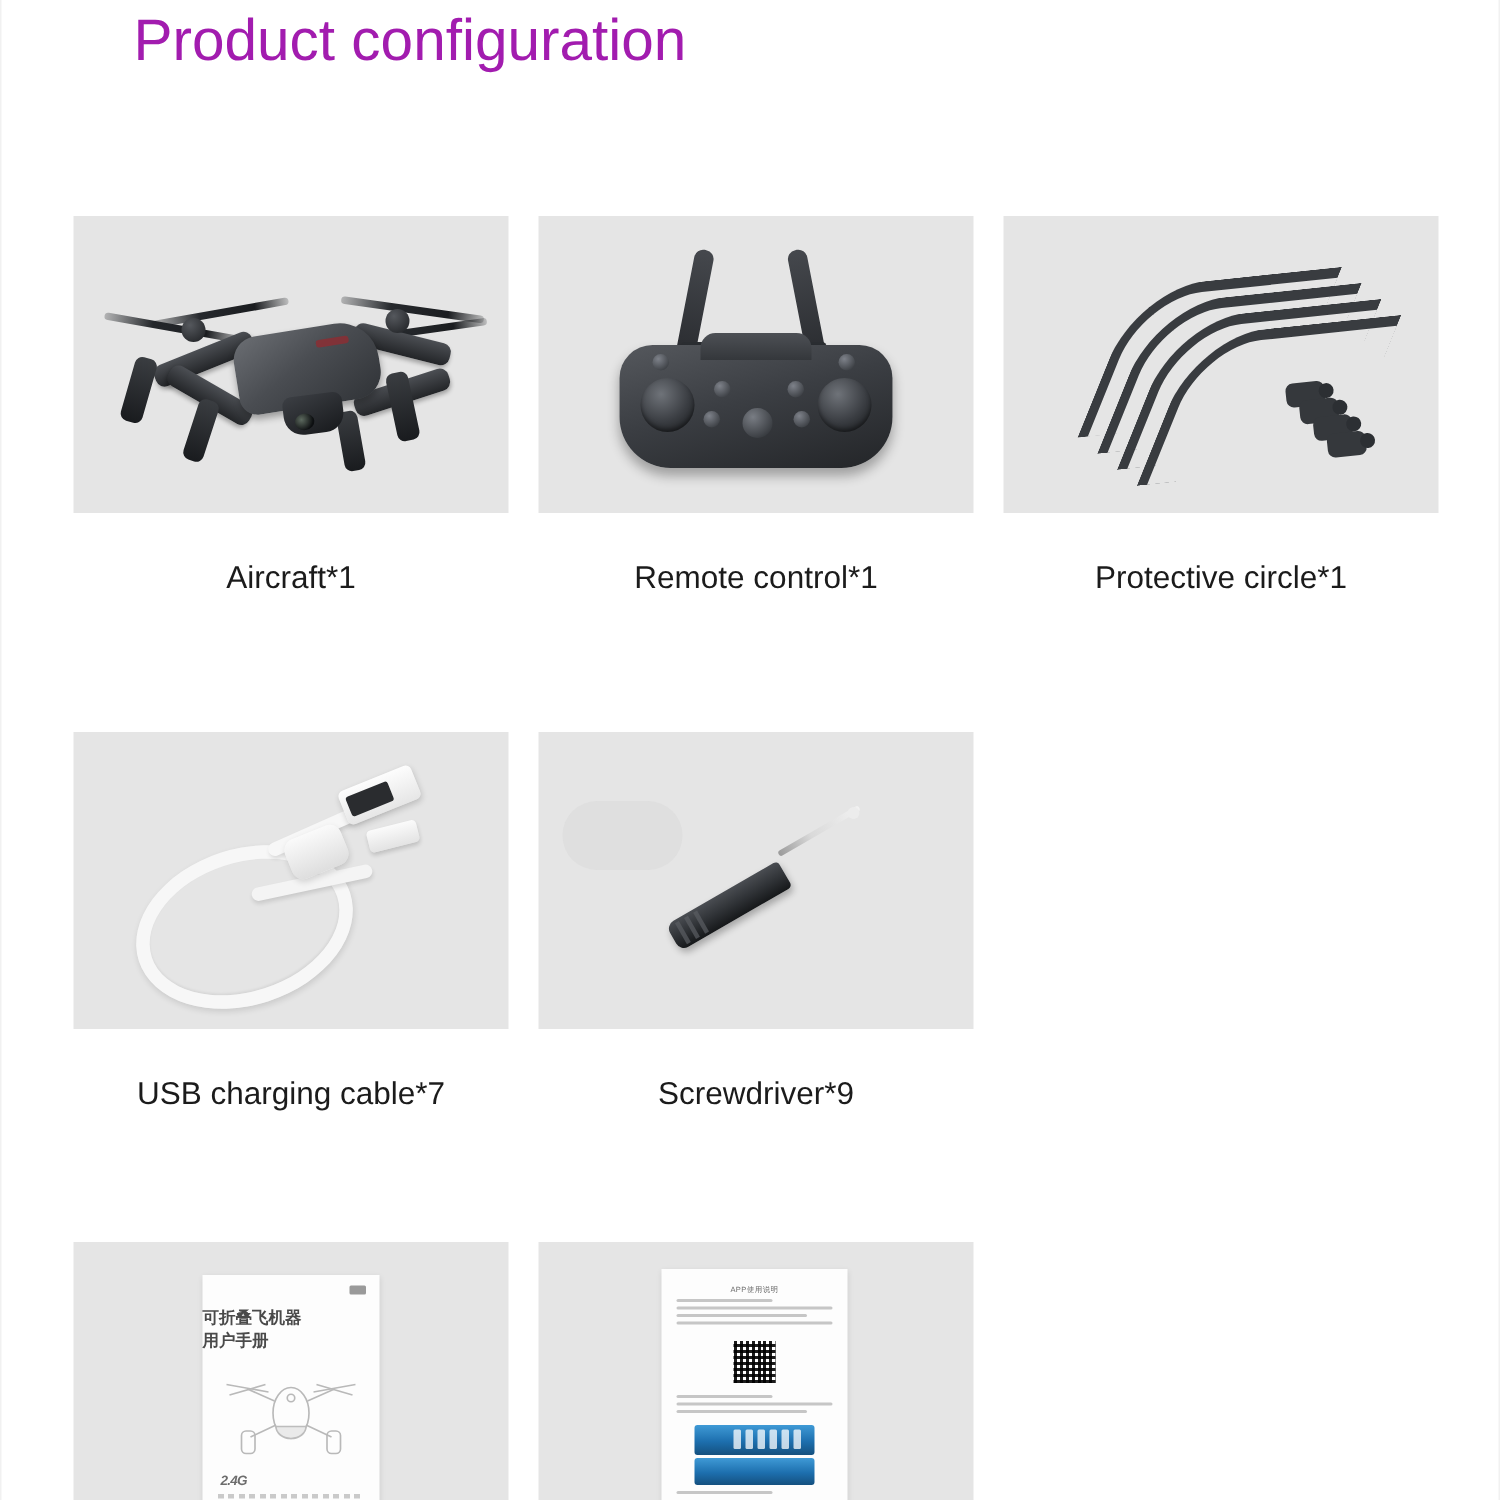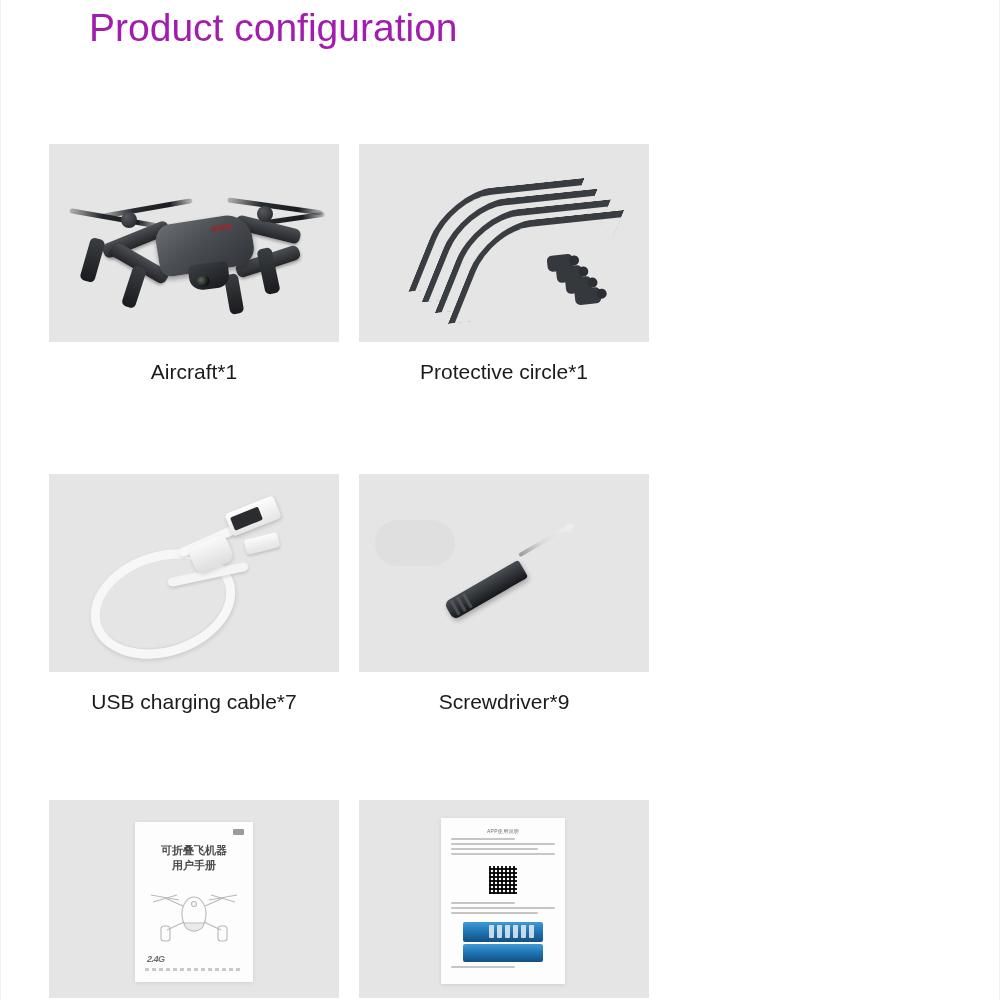--- a/index.html
+++ b/index.html
@@ -55,21 +55,21 @@
   }
   .cell.empty { visibility: hidden; }
   .tile {
     width: 290px;
     height: 198px;
     background: #e5e5e5;
     position: relative;
     overflow: hidden;
   }
   .caption {
-    margin-top: 18px;
+    margin-top: 32px;
     font-size: 21px;
     color: #1b1b1b;
     text-align: center;
     line-height: 1.15;
     white-space: nowrap;
   }
   .row-gap { height: 90px; }
   .row-gap-last { height: 86px; }
 
   
@@ -386,21 +386,21 @@
   .op-badge {
     position:absolute;
     right: 9px; top: 7px;
     width: 11px; height: 6px;
     background: #9a9a9a;
     border-radius: 1px;
   }
   .op-title {
     position:absolute;
     left: 0; right: 0; top: 22px;
-    text-align:center;
+    text-align:left;
     font-size: 11px;
     line-height: 1.35;
     color: #4a4a4a;
     font-weight: 700;
     font-family: "DejaVu Sans", sans-serif;
   }
   .op-art {
     position:absolute;
     left: 8px; top: 62px;
     width: 102px; height: 62px;
@@ -501,20 +501,39 @@
           <div class="leg l1"></div>
           <div class="leg l2"></div>
           <div class="leg l3"></div>
           <div class="leg l4"></div>
           <div class="drone-body"></div>
           <div class="drone-cam"></div>
         </div>
         <div class="caption">Aircraft*1</div>
       </div>
 
+      <div class="cell">
+        <div class="tile">
+          <div class="ant a1"></div>
+          <div class="ant a2"></div>
+          <div class="ant-base b1"></div>
+          <div class="ant-base b2"></div>
+          <div class="rc-body"></div>
+          <div class="stick s1"></div>
+          <div class="stick s2"></div>
+          <div class="btn-s k1"></div>
+          <div class="btn-s k2"></div>
+          <div class="btn-s k3"></div>
+          <div class="btn-s k4"></div>
+          <div class="btn-s k5"></div>
+          <div class="btn-s k6"></div>
+          <div class="btn-m"></div>
+        </div>
+        <div class="caption">Remote control*1</div>
+      </div>
 
       <div class="cell">
         <div class="tile">
           <div class="guards">
             <div class="gbar g1"></div>
             <div class="gbar g2"></div>
             <div class="gbar g3"></div>
             <div class="gbar g4"></div>
             <div class="gmount m1"></div>
             <div class="gmount m2"></div>

